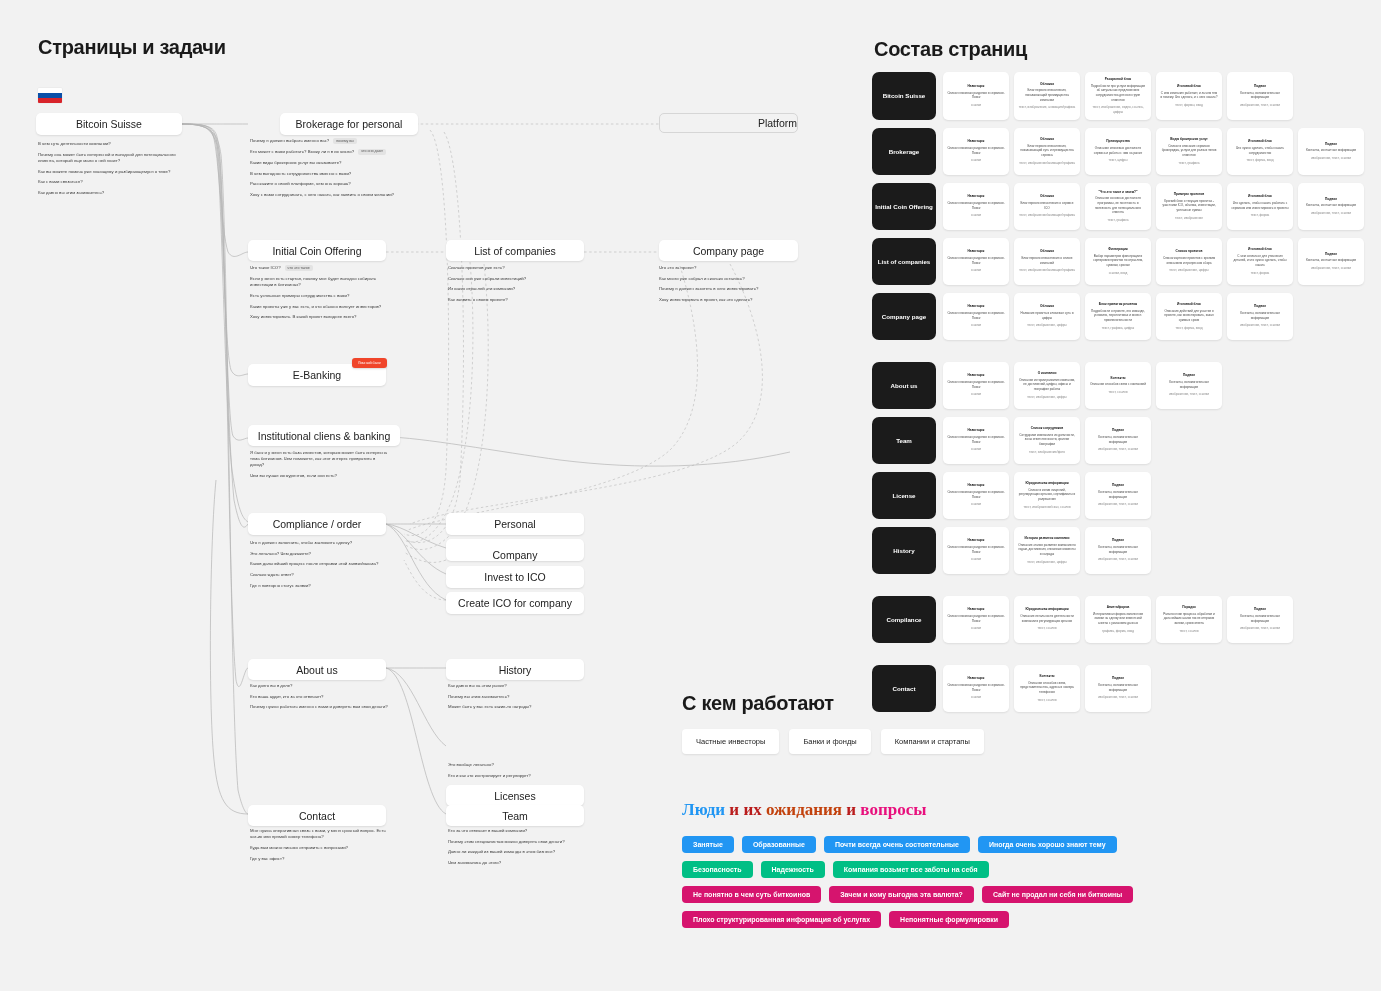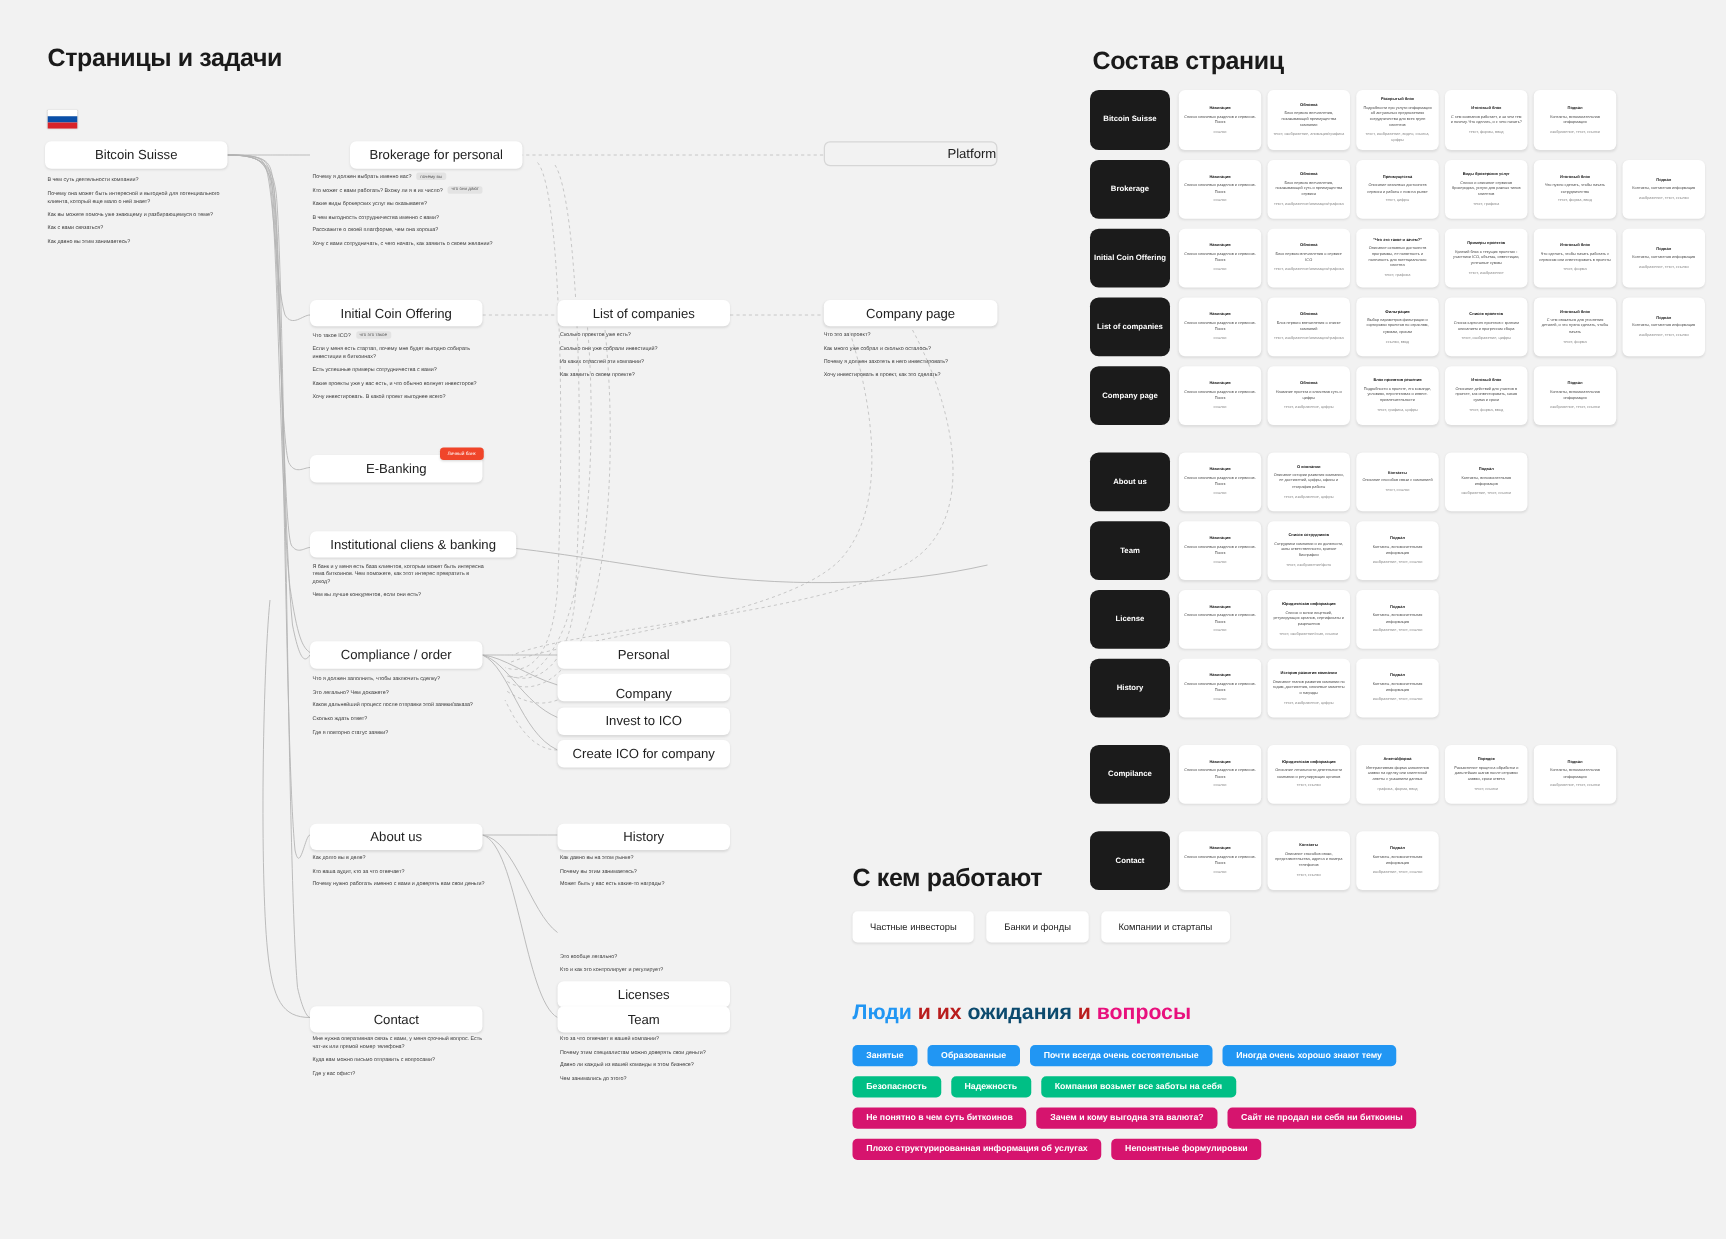--- a/index.html
+++ b/index.html
@@ -117,23 +117,23 @@
   .chip {
     background: #fff; border-radius: 4px;
     box-shadow: 0 1px 2px rgba(0,0,0,0.09);
     padding: 8px 14px;
     font-size: 7.5px; color: #222;
     text-align: center;
   }
 
   #people { position: absolute; left: 682px; top: 800px; width: 620px; }
   #people .ptitle { font-size: 17px; font-weight: bold; margin-bottom: 16px; }
-  #people .ptitle span { white-space: pre; }
+  #people .ptitle span { white-space: pre; font-family: Liberation Serif, serif; }
   .c-blue { color: #2196f3; }
-  .c-green { color: #0c4a6e; }
+  .c-green { color: #c2410c; }
   .c-pink { color: #e8107d; }
   .c-dark { color: #b91c1c; }
 
   .tagrow { display: flex; gap: 8px; margin-bottom: 8px; flex-wrap: nowrap; }
   .tag {
     border-radius: 4px;
     padding: 5px 11px;
     font-size: 7px;
     font-weight: bold;
     color: #fff;
@@ -205,21 +205,21 @@
     </div>
     <div class="node" style="left: 446px; top: 240px; width: 138px; height: 21px;">
       <span>List of companies</span>
     </div>
     <div class="node" style="left: 659px; top: 240px; width: 139px; height: 21px;">
       <span>Company page</span>
     </div>
     <div class="node" style="left: 248px; top: 364px; width: 138px; height: 22px;">
       <span>E-Banking</span>
     </div>
-    <div class="node" style="left: 248px; top: 425px; width: 165px; height: 21px;">
+    <div class="node" style="left: 248px; top: 425px; width: 152px; height: 21px;">
       <span>Institutional cliens &amp; banking</span>
     </div>
     <div class="node" style="left: 248px; top: 513px; width: 138px; height: 22px;">
       <span>Compliance / order</span>
     </div>
     <div class="node" style="left: 446px; top: 513px; width: 138px; height: 22px;">
       <span>Personal</span>
     </div>
     <div class="node" style="left: 446px; top: 539px; width: 138px; height: 22px; align-items: flex-end;">
       <span>Company</span>

